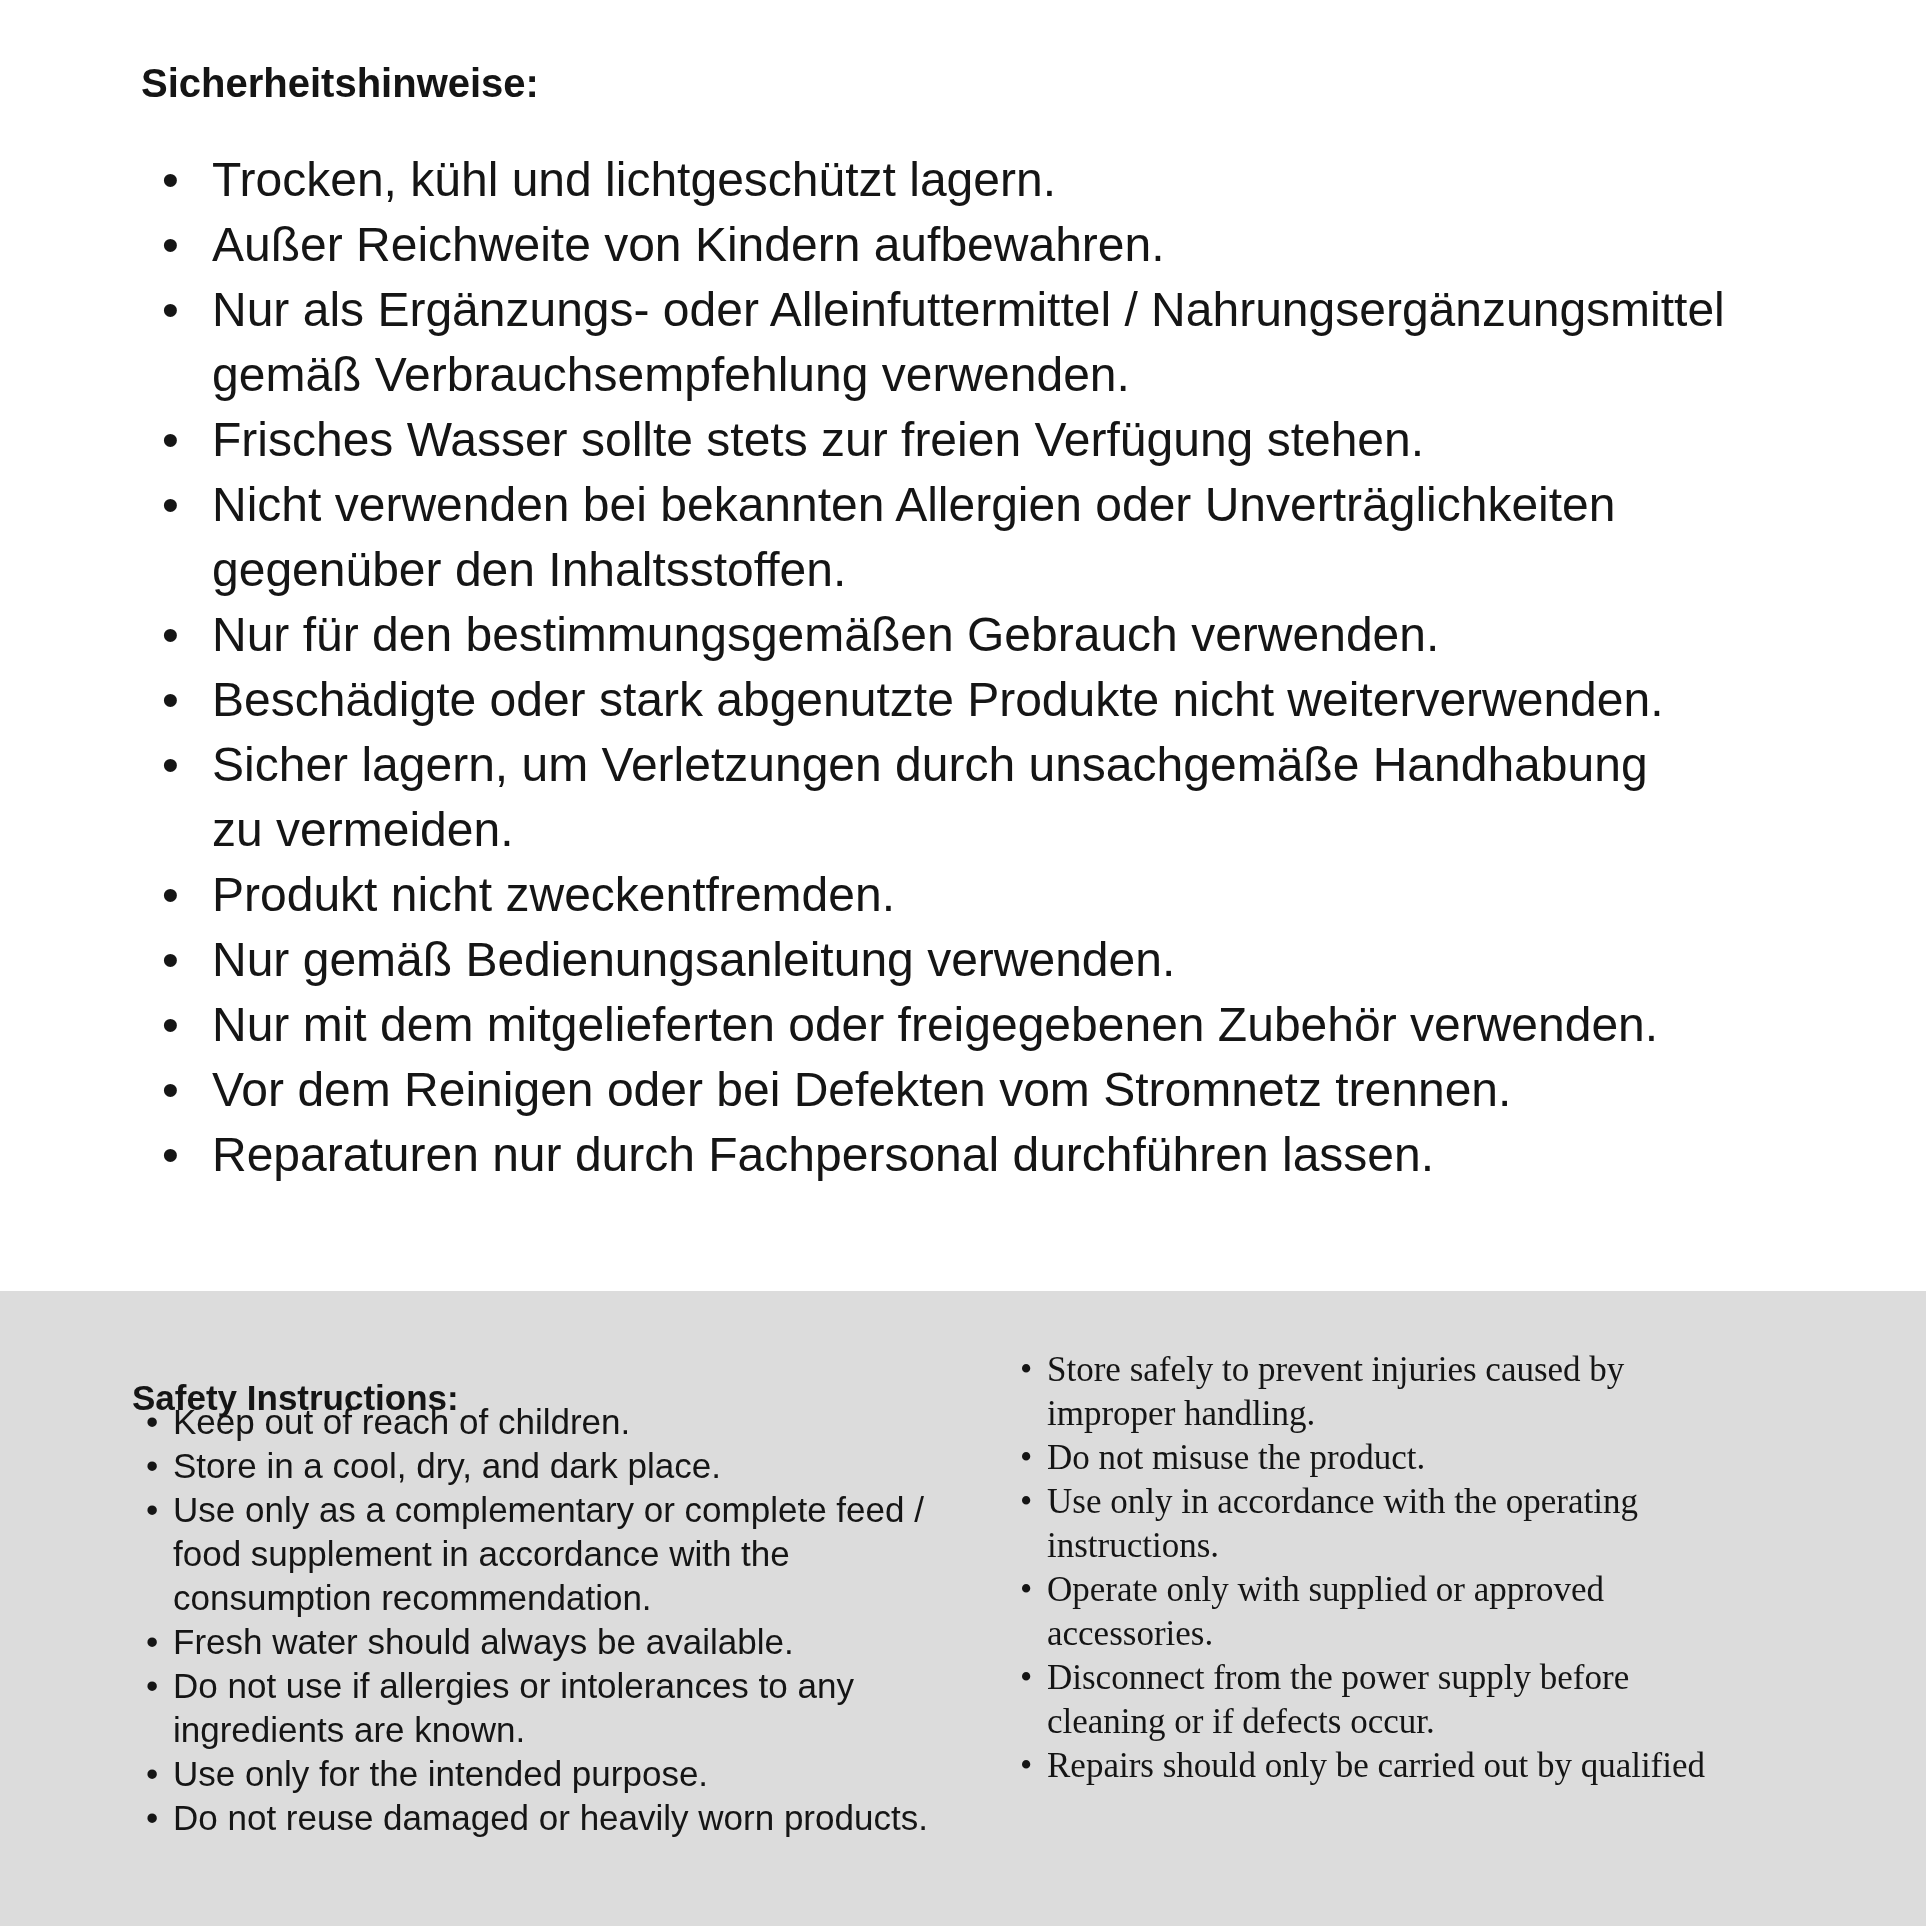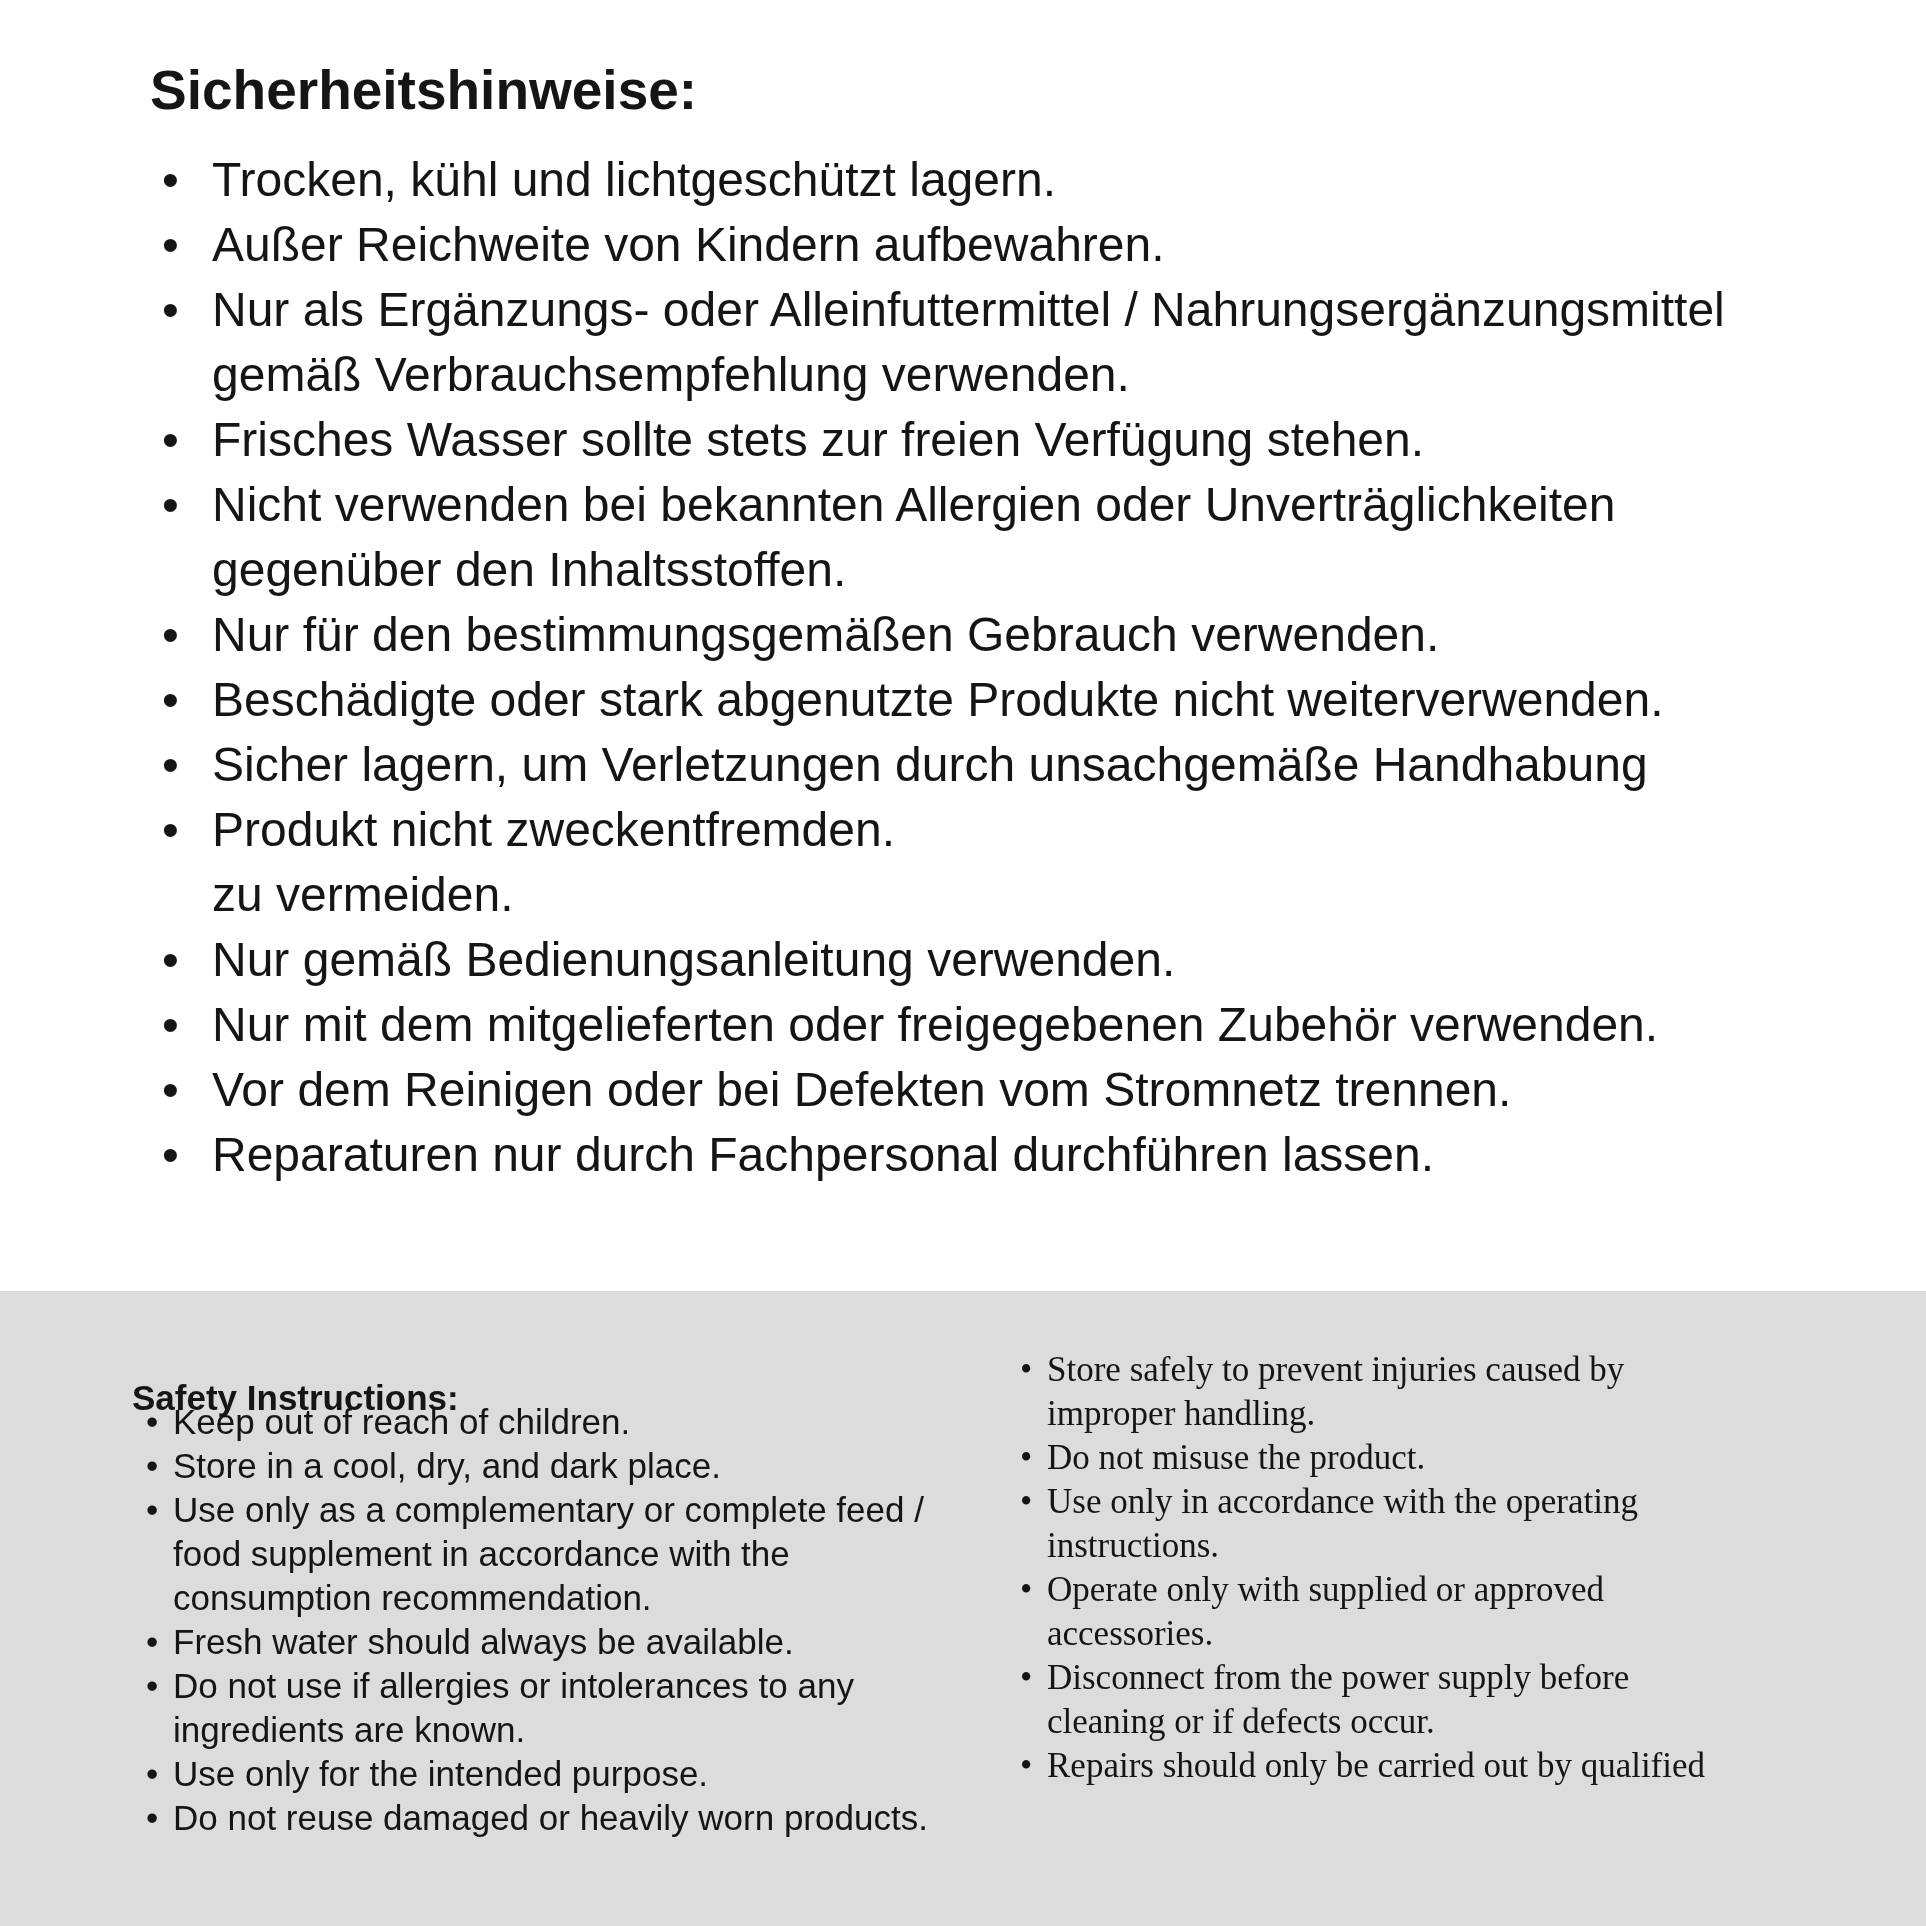--- a/index.html
+++ b/index.html
@@ -8,23 +8,23 @@
     width: 1926px;
     height: 1926px;
     background: #ffffff;
     font-family: "Liberation Sans", sans-serif;
     color: #151515;
     position: relative;
     overflow: hidden;
   }
   .de-heading {
     position: absolute;
-    left: 150px;
+    left: 141px;
     top: 63px;
-    font-size: 55px;
+    font-size: 40px;
     font-weight: bold;
     line-height: 1;
     white-space: nowrap;
   }
   .list { position: absolute; }
   .list .row { white-space: nowrap; }
   .list .dot { display: inline-block; text-align: left; }
   .list .txt { display: inline; margin-top: 36px; }
 
   .de-list { left: 162px; top: 147px; font-size: 48px; }
@@ -63,22 +63,22 @@
     <div class="row"><span class="dot">•</span><span class="txt">Trocken, kühl und lichtgeschützt lagern.</span></div>
     <div class="row"><span class="dot">•</span><span class="txt">Außer Reichweite von Kindern aufbewahren.</span></div>
     <div class="row"><span class="dot">•</span><span class="txt">Nur als Ergänzungs- oder Alleinfuttermittel / Nahrungsergänzungsmittel</span></div>
     <div class="row"><span class="dot"></span><span class="txt">gemäß Verbrauchsempfehlung verwenden.</span></div>
     <div class="row"><span class="dot">•</span><span class="txt">Frisches Wasser sollte stets zur freien Verfügung stehen.</span></div>
     <div class="row"><span class="dot">•</span><span class="txt">Nicht verwenden bei bekannten Allergien oder Unverträglichkeiten</span></div>
     <div class="row"><span class="dot"></span><span class="txt">gegenüber den Inhaltsstoffen.</span></div>
     <div class="row"><span class="dot">•</span><span class="txt">Nur für den bestimmungsgemäßen Gebrauch verwenden.</span></div>
     <div class="row"><span class="dot">•</span><span class="txt">Beschädigte oder stark abgenutzte Produkte nicht weiterverwenden.</span></div>
     <div class="row"><span class="dot">•</span><span class="txt">Sicher lagern, um Verletzungen durch unsachgemäße Handhabung</span></div>
+    <div class="row"><span class="dot"></span><span class="txt">zu vermeiden.</span></div>
     <div class="row"><span class="dot">•</span><span class="txt">Produkt nicht zweckentfremden.</span></div>
-    <div class="row"><span class="dot"></span><span class="txt">zu vermeiden.</span></div>
     <div class="row"><span class="dot">•</span><span class="txt">Nur gemäß Bedienungsanleitung verwenden.</span></div>
     <div class="row"><span class="dot">•</span><span class="txt">Nur mit dem mitgelieferten oder freigegebenen Zubehör verwenden.</span></div>
     <div class="row"><span class="dot">•</span><span class="txt">Vor dem Reinigen oder bei Defekten vom Stromnetz trennen.</span></div>
     <div class="row"><span class="dot">•</span><span class="txt">Reparaturen nur durch Fachpersonal durchführen lassen.</span></div>
   </div>
 
 <div class="band"></div>
 
 <div class="en-heading">Safety Instructions:</div>
 

